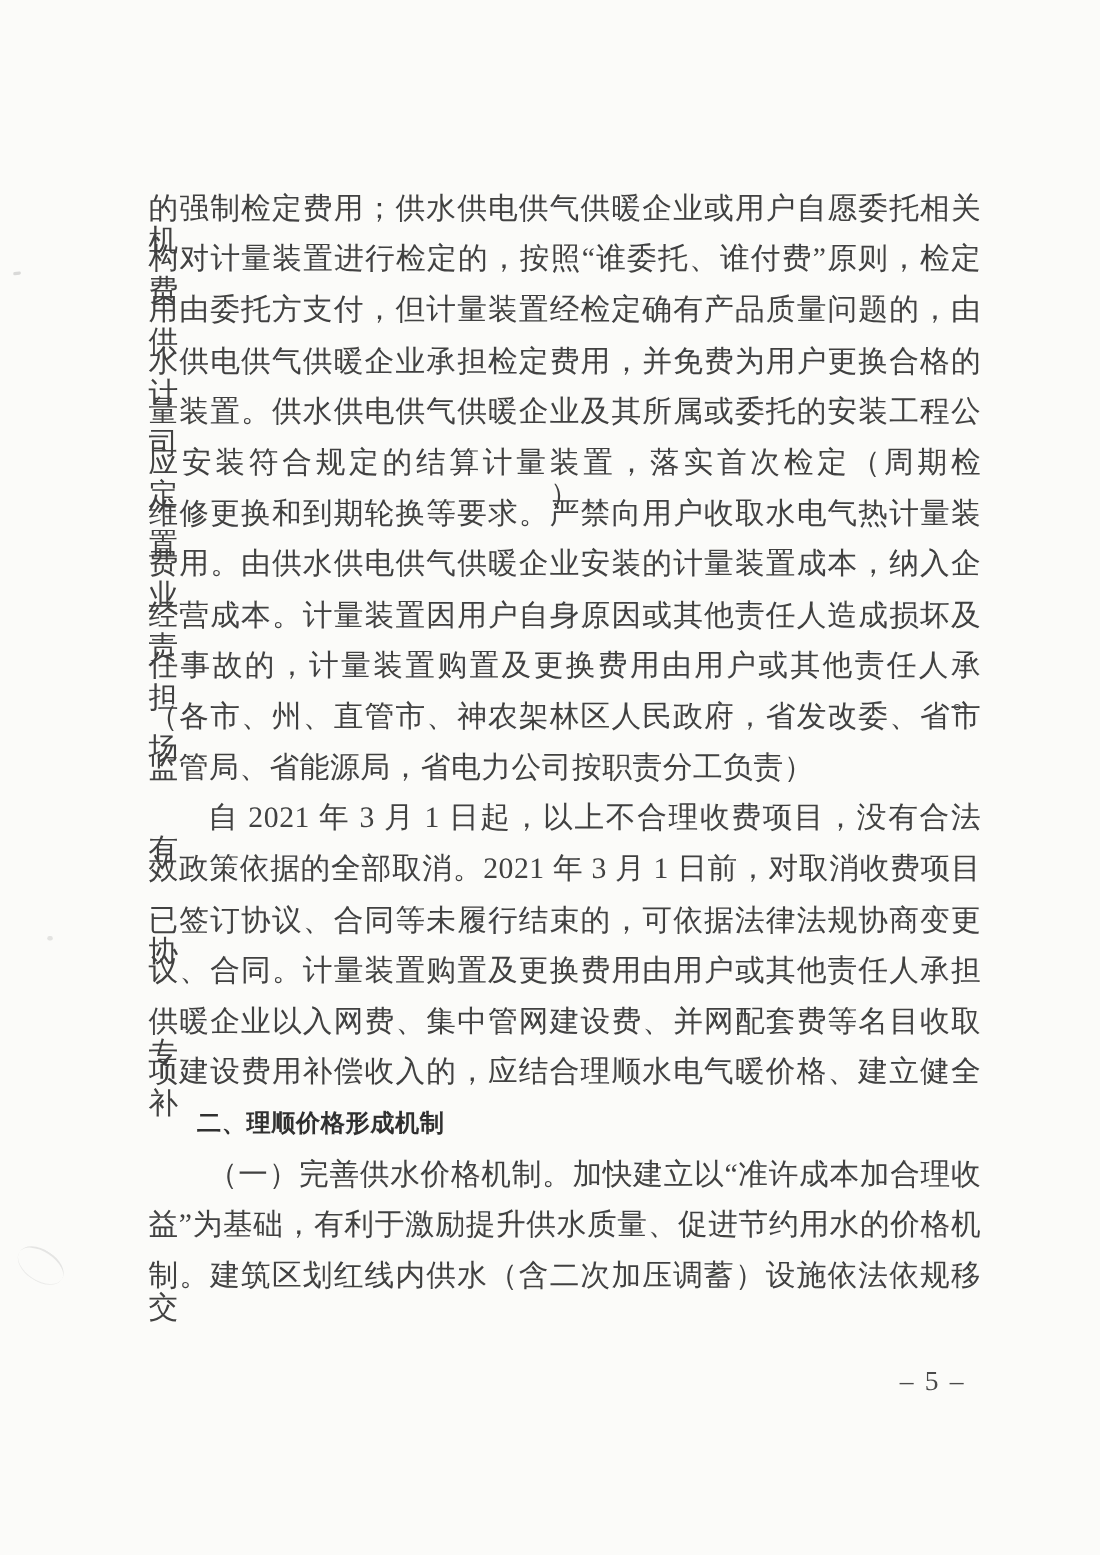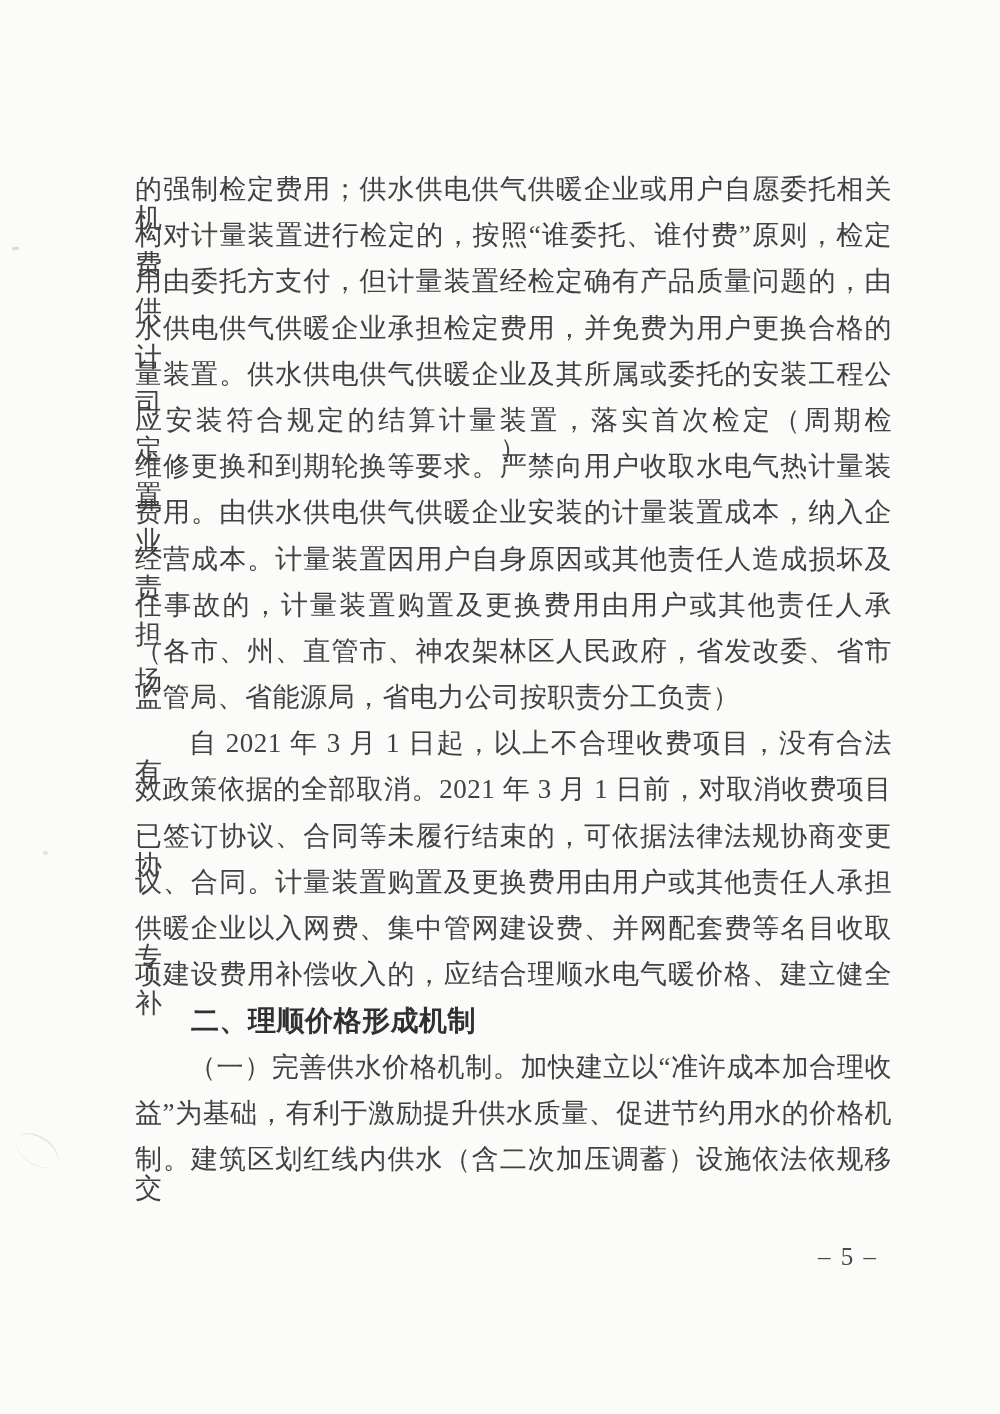--- a/index.html
+++ b/index.html
@@ -39,21 +39,21 @@
     text-align:left;
     text-align-last:left;
   }
   .line.indent{
     text-indent:2em;
   }
   .line.heading{
     font-family:"Liberation Sans","DejaVu Sans",sans-serif;
     font-weight:700;
     color:var(--heading-text);
-    font-size:28px;
+    font-size:22px;
   }
   .page-number{
     position:absolute;
     left:818px;top:1243px;
     font-size:25px;
     color:var(--pagenum-text);
     letter-spacing:2px;
     font-family:"Liberation Serif","DejaVu Serif",serif;
   }
   

